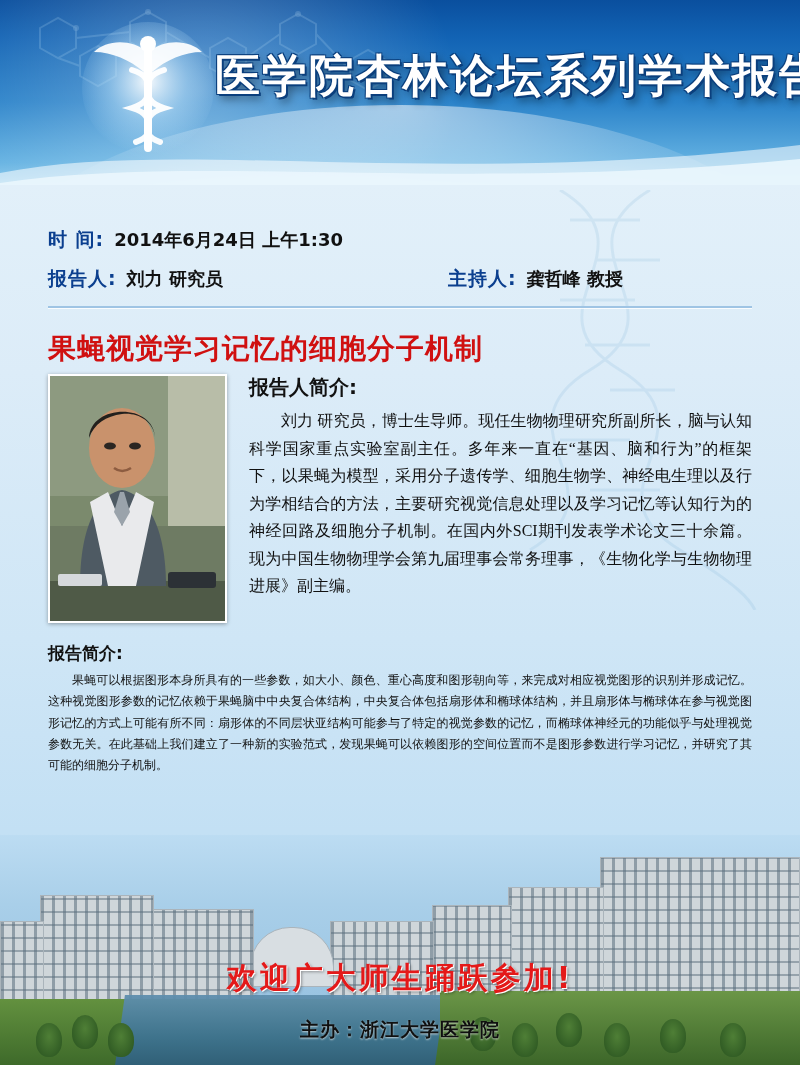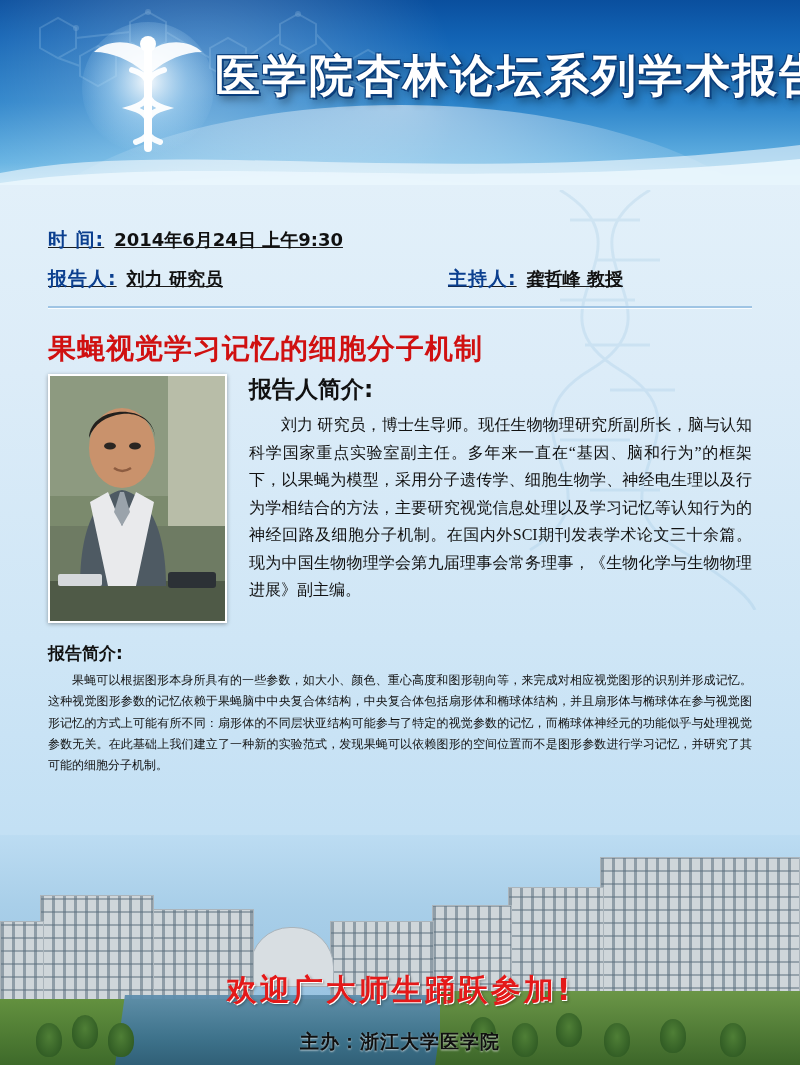--- a/index.html
+++ b/index.html
@@ -94,21 +94,20 @@
   .info-block {
     margin-top: 42px;
     position: relative;
   }
   .info-row {
     display: flex;
     align-items: flex-end;
     margin-bottom: 13px;
     font-size: 18px;
     color: #1a1a1a;
-    text-decoration: underline;
   }
   .info-label {
     color: #0b3f8f;
     font-weight: bold;
     font-size: 19px;
     letter-spacing: 1px;
     white-space: nowrap;
     font-family: "DejaVu Sans", sans-serif;
   }
   .info-value {
@@ -153,21 +152,21 @@
     background: #6f7b68;
     position: relative;
     overflow: hidden;
   }
   .bio {
     margin-left: 22px;
     flex: 1;
   }
   .bio-heading {
     font-weight: bold;
-    font-size: 23px;
+    font-size: 20px;
     color: #111;
     margin-bottom: 6px;
     font-family: "DejaVu Sans", sans-serif;
   }
   .bio-text {
     font-size: 16px;
     line-height: 1.72;
     color: #111;
     text-align: justify;
     text-indent: 2em;
@@ -237,21 +236,21 @@
     position: absolute;
     bottom: 8px;
     width: 26px; height: 34px;
     background: radial-gradient(ellipse at 50% 40%, #4f7f36 0%, #2f5a23 80%);
     border-radius: 50% 50% 45% 45%;
   }
 
   .footer-text {
     position: absolute;
     left: 0;
-    bottom: 10px;
+    bottom: 22px;
     width: 800px;
     text-align: center;
     z-index: 5;
   }
   .welcome {
     font-family: "DejaVu Sans", sans-serif;
     font-weight: bold;
     font-size: 30px;
     letter-spacing: 3px;
     color: #e41919;
@@ -376,21 +375,21 @@
     <div class="tree" style="left:660px; bottom:12px;"></div>
     <div class="tree" style="left:720px;"></div>
   </div>
 
   <div class="body-wrap">
 
     <div class="info-block">
       <div class="info-row">
         <div class="info-col-left">
           <span class="info-label">时 间:</span>
-          <span class="info-value">2014年6月24日 上午9:30</span>
+          <span class="info-value">2014年6月24日 上午1:30</span>
         </div>
       </div>
       <div class="info-row">
         <div class="info-col-left">
           <span class="info-label">报告人:</span>
           <span class="info-value">刘力  研究员</span>
         </div>
         <div class="info-col-right">
           <span class="info-label">主持人:</span>
           <span class="info-value">龚哲峰  教授</span>

